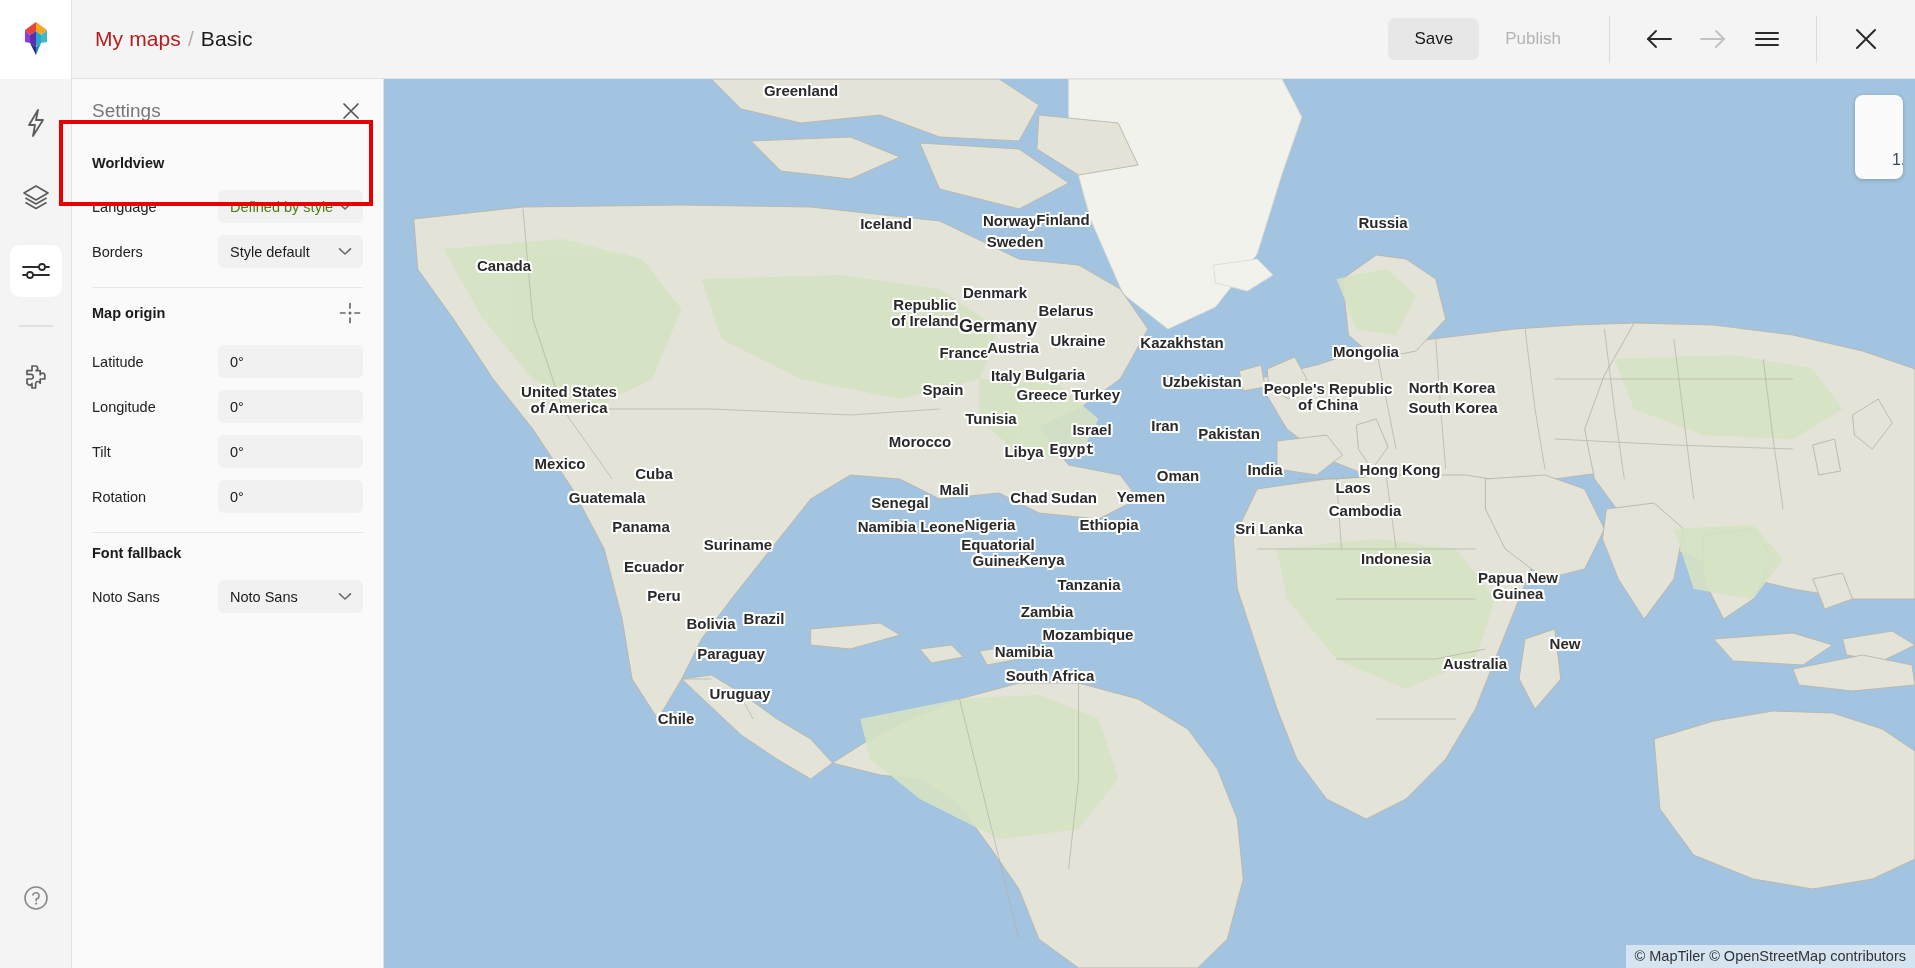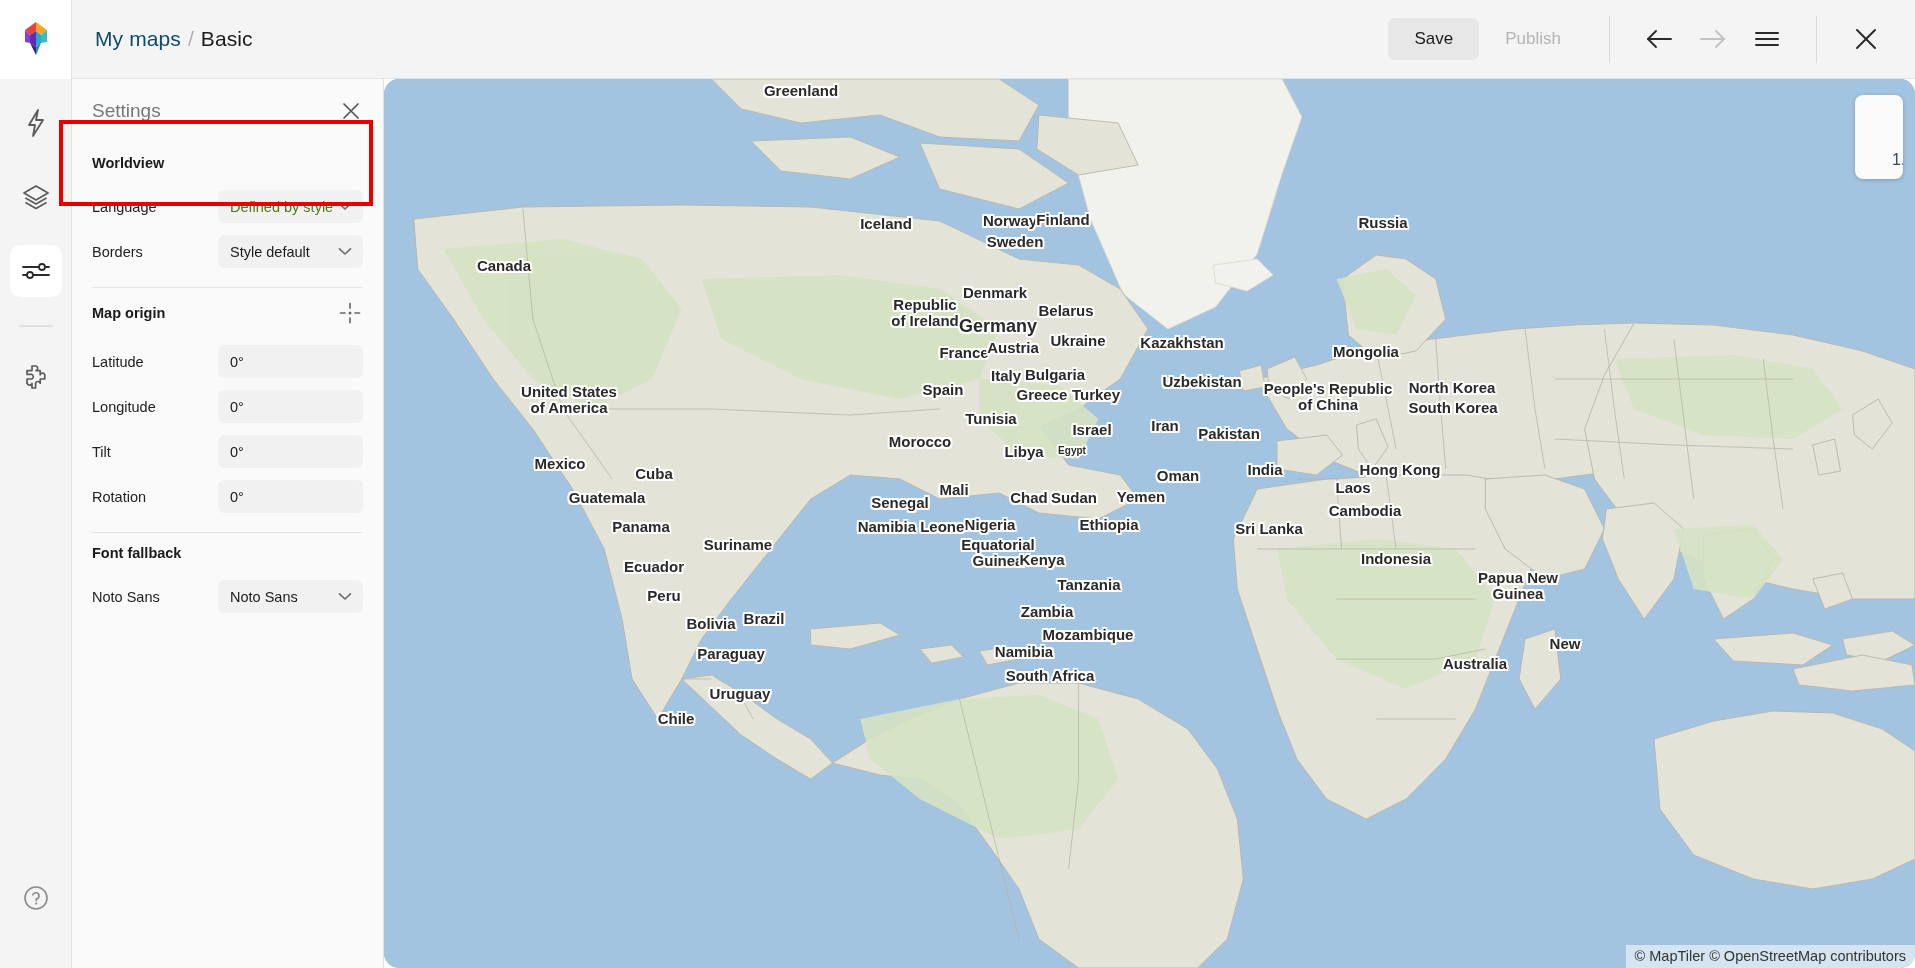--- a/index.html
+++ b/index.html
@@ -24,21 +24,21 @@
     display: flex; align-items: center; justify-content: center;
     background: #ffffff;
     border-right: 1px solid #e2e2e2;
   }
   .breadcrumb {
     flex: 1 1 auto;
     display: flex; align-items: center;
     padding-left: 23px;
     font-size: 21px; letter-spacing: .1px;
   }
-  .bc-parent { color: #0c4a6e; }
+  .bc-parent { color: #b91c1c; }
   .bc-sep { color: #b0b0b0; margin: 0 7px; }
   .bc-current { color: #1b1b1b; }
 
   .top-actions { display: flex; align-items: center; height: 100%; padding-right: 22px; gap: 0; }
   .btn-save {
     font-size: 17px; color: #1b1b1b;
     background: #e7e7e7; border: none; border-radius: 7px;
     padding: 11px 26px; cursor: pointer;
     font-family: "Liberation Sans", sans-serif;
   }
@@ -127,21 +127,20 @@
     width: 314px; height: 86px;
     border: 4px solid #e60000;
     pointer-events: none;
     z-index: 25;
   }
 
   
   .map {
     flex: 1 1 auto; position: relative; overflow: hidden;
     background: #a3c4e0;
-    border-radius: 15px;
   }
   .map-svg { position: absolute; inset: 0; width: 100%; height: 100%; display: block; }
   .maplabel {
     position: absolute;
     font-family: "Liberation Sans", sans-serif;
     font-weight: bold;
     color: #2a2a2a;
     white-space: pre;
     text-align: center;
     transform: translate(-50%, -50%);
@@ -498,21 +497,21 @@
           <div class="maplabel" style="left: 559px; top: 311px; font-size: 15px;">Spain</div>
           <div class="maplabel" style="left: 658px; top: 316px; font-size: 15px;">Greece</div>
           <div class="maplabel" style="left: 712px; top: 316px; font-size: 15px;">Turkey</div>
           <div class="maplabel" style="left: 1069px; top: 329px; font-size: 15px;">South Korea</div>
           <div class="maplabel" style="left: 607px; top: 340px; font-size: 15px;">Tunisia</div>
           <div class="maplabel" style="left: 708px; top: 351px; font-size: 15px;">Israel</div>
           <div class="maplabel" style="left: 781px; top: 347px; font-size: 15px;">Iran</div>
           <div class="maplabel" style="left: 845px; top: 355px; font-size: 15px;">Pakistan</div>
           <div class="maplabel" style="left: 536px; top: 363px; font-size: 15px;">Morocco</div>
           <div class="maplabel" style="left: 640px; top: 373px; font-size: 15px;">Libya</div>
-          <div class="maplabel" style="left: 688px; top: 372px; font-size: 10px;">Egypt</div>
+          <div class="maplabel" style="left: 688px; top: 372px; font-size: 15px; font-family: Liberation Mono, monospace;">Egypt</div>
           <div class="maplabel" style="left: 176px; top: 385px; font-size: 15px;">Mexico</div>
           <div class="maplabel" style="left: 270px; top: 395px; font-size: 15px;">Cuba</div>
           <div class="maplabel" style="left: 794px; top: 397px; font-size: 15px;">Oman</div>
           <div class="maplabel" style="left: 881px; top: 391px; font-size: 15px;">India</div>
           <div class="maplabel" style="left: 1016px; top: 391px; font-size: 15px;">Hong Kong</div>
           <div class="maplabel" style="left: 570px; top: 411px; font-size: 15px;">Mali</div>
           <div class="maplabel" style="left: 645px; top: 419px; font-size: 15px;">Chad</div>
           <div class="maplabel" style="left: 690px; top: 419px; font-size: 15px;">Sudan</div>
           <div class="maplabel" style="left: 757px; top: 418px; font-size: 15px;">Yemen</div>
           <div class="maplabel" style="left: 969px; top: 409px; font-size: 15px;">Laos</div>

